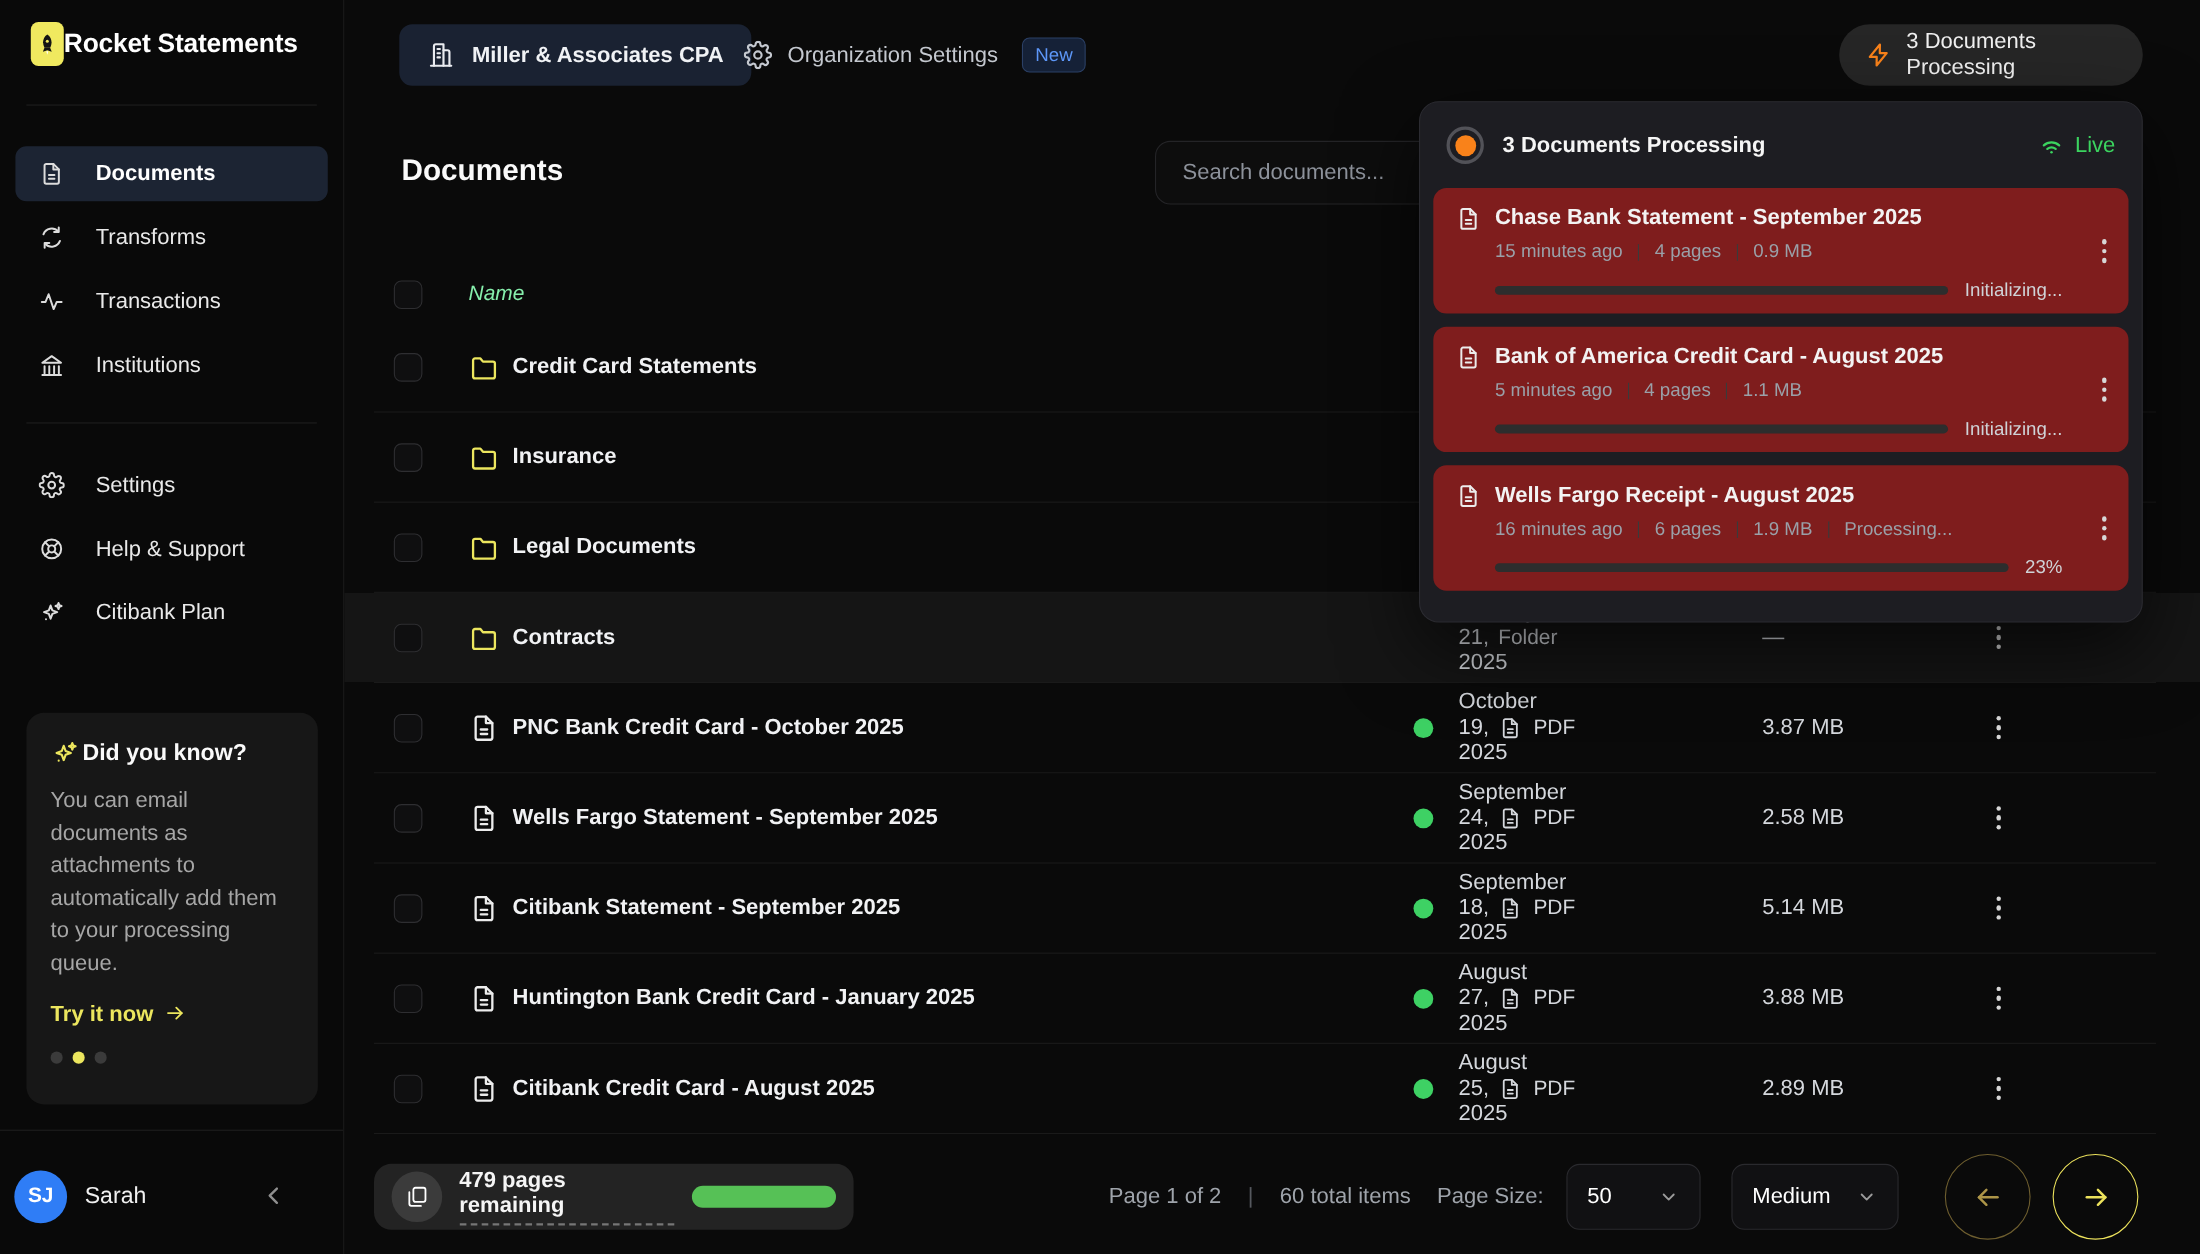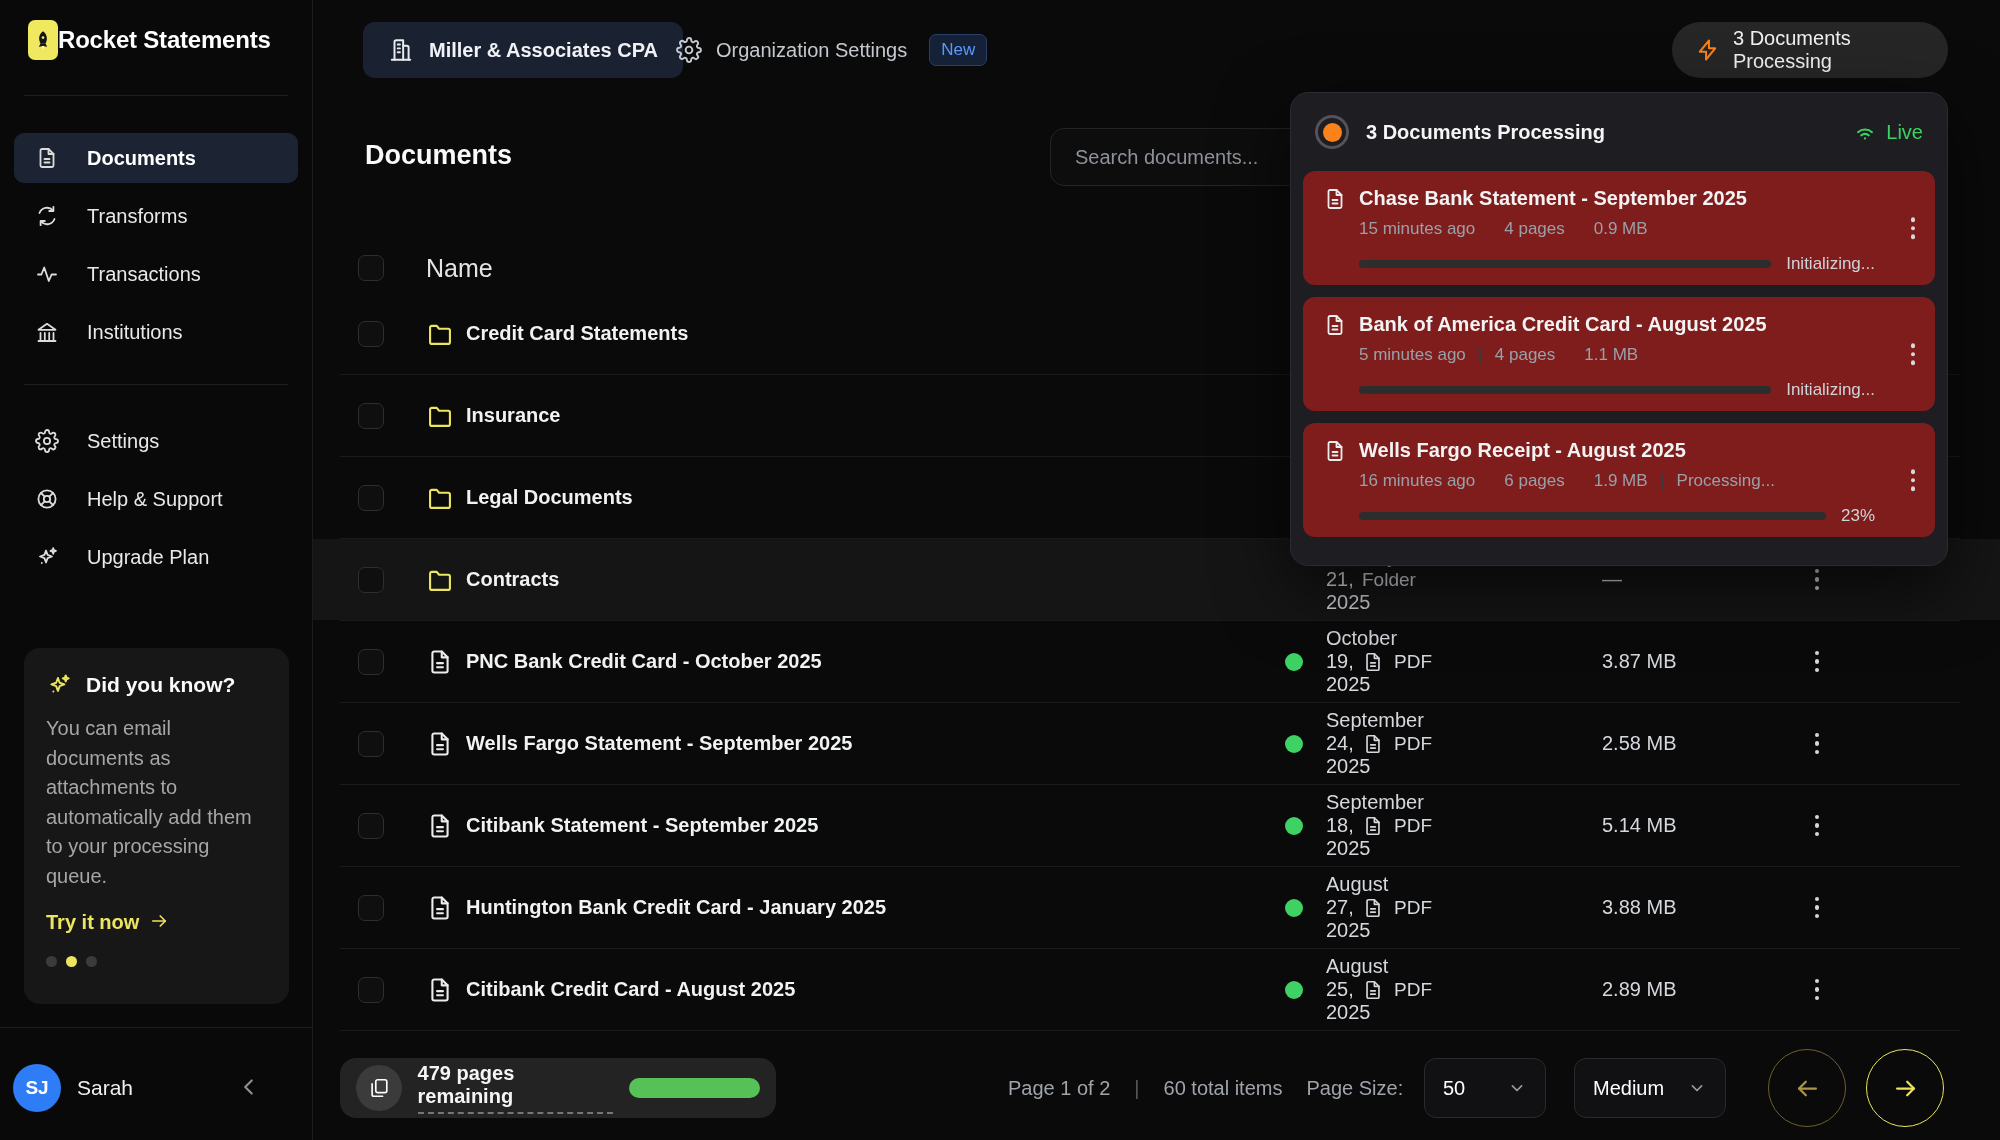--- a/index.html
+++ b/index.html
@@ -19,21 +19,21 @@
   #nav-primary { top:133px; }
   #nav-secondary { top:416px; }
   .nav-item { height:50px; margin:0 14px 8px; border-radius:10px; display:flex; align-items:center; padding-left:21px; gap:28px; cursor:pointer; }
   .nav-item.active { background:#1c2433; }
   .nav-icon { width:24px; height:24px; color:#dcdcdc; }
   .nav-icon svg { width:24px; height:24px; }
   .nav-label { font-size:20px; color:#e9e9e9; }
   .nav-item.active .nav-label { color:#ffffff; font-weight:600; }
 
   .tip-card { position:absolute; left:24px; top:648px; width:265px; height:356px; background:#171717; border-radius:16px; padding:24px 22px; }
-  .tip-head { display:flex; align-items:center; gap:14px; }
+  .tip-head { display:flex; align-items:center; gap:3px; }
   .tip-head svg { width:26px; height:26px; }
   .tip-title { font-size:21px; font-weight:700; color:#fafafa; }
   .tip-body { margin-top:16px; font-size:20px; line-height:1.48; color:#a6a6a6; }
   .tip-cta { margin-top:19px; display:flex; align-items:flex-start; gap:10px; color:#ece65e; font-size:20px; cursor:pointer;font-weight:bold; }
   .tip-cta svg { width:20px; height:20px; }
   .tip-dots { margin-top:22px; display:flex; gap:9px; }
   .tip-dot { width:11px; height:11px; border-radius:50%; background:#3b3b3b; }
   .tip-dot.active { background:#ece65e; }
 
   .user-row { position:absolute; left:0; right:0; top:1058px; height:60px; display:flex; align-items:center; }
@@ -55,21 +55,21 @@
   .proc-pill-label { font-size:20px; color:#f0f0f0; }
 
   
   .page-title { position:absolute; left:365px; top:140px; font-size:27px; font-weight:700; color:#fafafa; }
   .search-box { position:absolute; left:1050px; top:128px; width:700px; height:58px; border-radius:14px; background:#0d0d0d; border:1px solid #242427; }
   .search-box input { width:100%; height:100%; background:transparent; border:none; outline:none; padding:0 24px; font-size:20px; color:#e6e6e6; font-family:inherit; }
   .search-box input::placeholder { color:#8d929b; }
 
   .table { position:absolute; left:340px; top:243px; width:1620px; }
   .grid-cols { display:grid; grid-template-columns:86px 40px 796px 64px 36px 240px 160px 110px 88px; align-items:center; }
-  .thead { height:50px; color:#e5e5e5; font-size:25px; }
+  .thead { height:50px; color:#86efac; font-size:19px;font-style:italic; }
   .thead-label { grid-column:2 / span 2; }
   .trow { height:82px; border-bottom:1px solid #1a1a1a; position:relative; cursor:pointer; }
   .trow.highlight::before { content:''; position:absolute; left:-27px; right:-40px; top:0; bottom:0; background:#151515; }
   .trow > * { position:relative; }
   .cb { width:26px; height:26px; border:1.5px solid #2e2e31; border-radius:7px; background:#0f0f10; margin-left:18px; display:block; cursor:pointer; }
   .cell-icon { width:28px; height:28px; color:#ececec; }
   .cell-icon svg { width:28px; height:28px; }
   .cell-name { font-size:20px; font-weight:600; color:#f1f2f4; white-space:nowrap; overflow:hidden; }
   .cell-dot { display:flex; justify-content:center; }
   .dot { width:18px; height:18px; border-radius:50%; background:#3ed164; }
@@ -202,21 +202,21 @@
     <span class="nav-label">Help &amp; Support</span>
   </div>
         <div class="nav-item">
     <span class="nav-icon">
             <svg viewBox="0 0 24 24" fill="none" stroke="currentColor" stroke-width="1.8" stroke-linecap="round" stroke-linejoin="round">
               <path d="M11 5.5l1.6 4.4 4.4 1.6-4.4 1.6L11 17.5l-1.6-4.4L5 11.5l4.4-1.6z"></path>
               <path d="M18.2 3.2l.75 2 2 .75-2 .75-.75 2-.75-2-2-.75 2-.75z"></path>
               <circle cx="6.8" cy="18" r="0.9" fill="currentColor" stroke="none"></circle>
             </svg>
           </span>
-    <span class="nav-label">Upgrade Plan</span>
+    <span class="nav-label">Citibank Plan</span>
   </div>
       </nav>
 
     <div class="tip-card">
       <div class="tip-head">
         <span>
             <svg viewBox="0 0 24 24" fill="none" stroke="#ece65e" stroke-width="1.8" stroke-linecap="round" stroke-linejoin="round">
               <path d="M11 5.5l1.6 4.4 4.4 1.6-4.4 1.6L11 17.5l-1.6-4.4L5 11.5l4.4-1.6z"></path>
               <path d="M18.2 3.2l.75 2 2 .75-2 .75-.75 2-.75-2-2-.75 2-.75z"></path>
               <circle cx="6.8" cy="18" r="0.9" fill="#ece65e" stroke="none"></circle>

